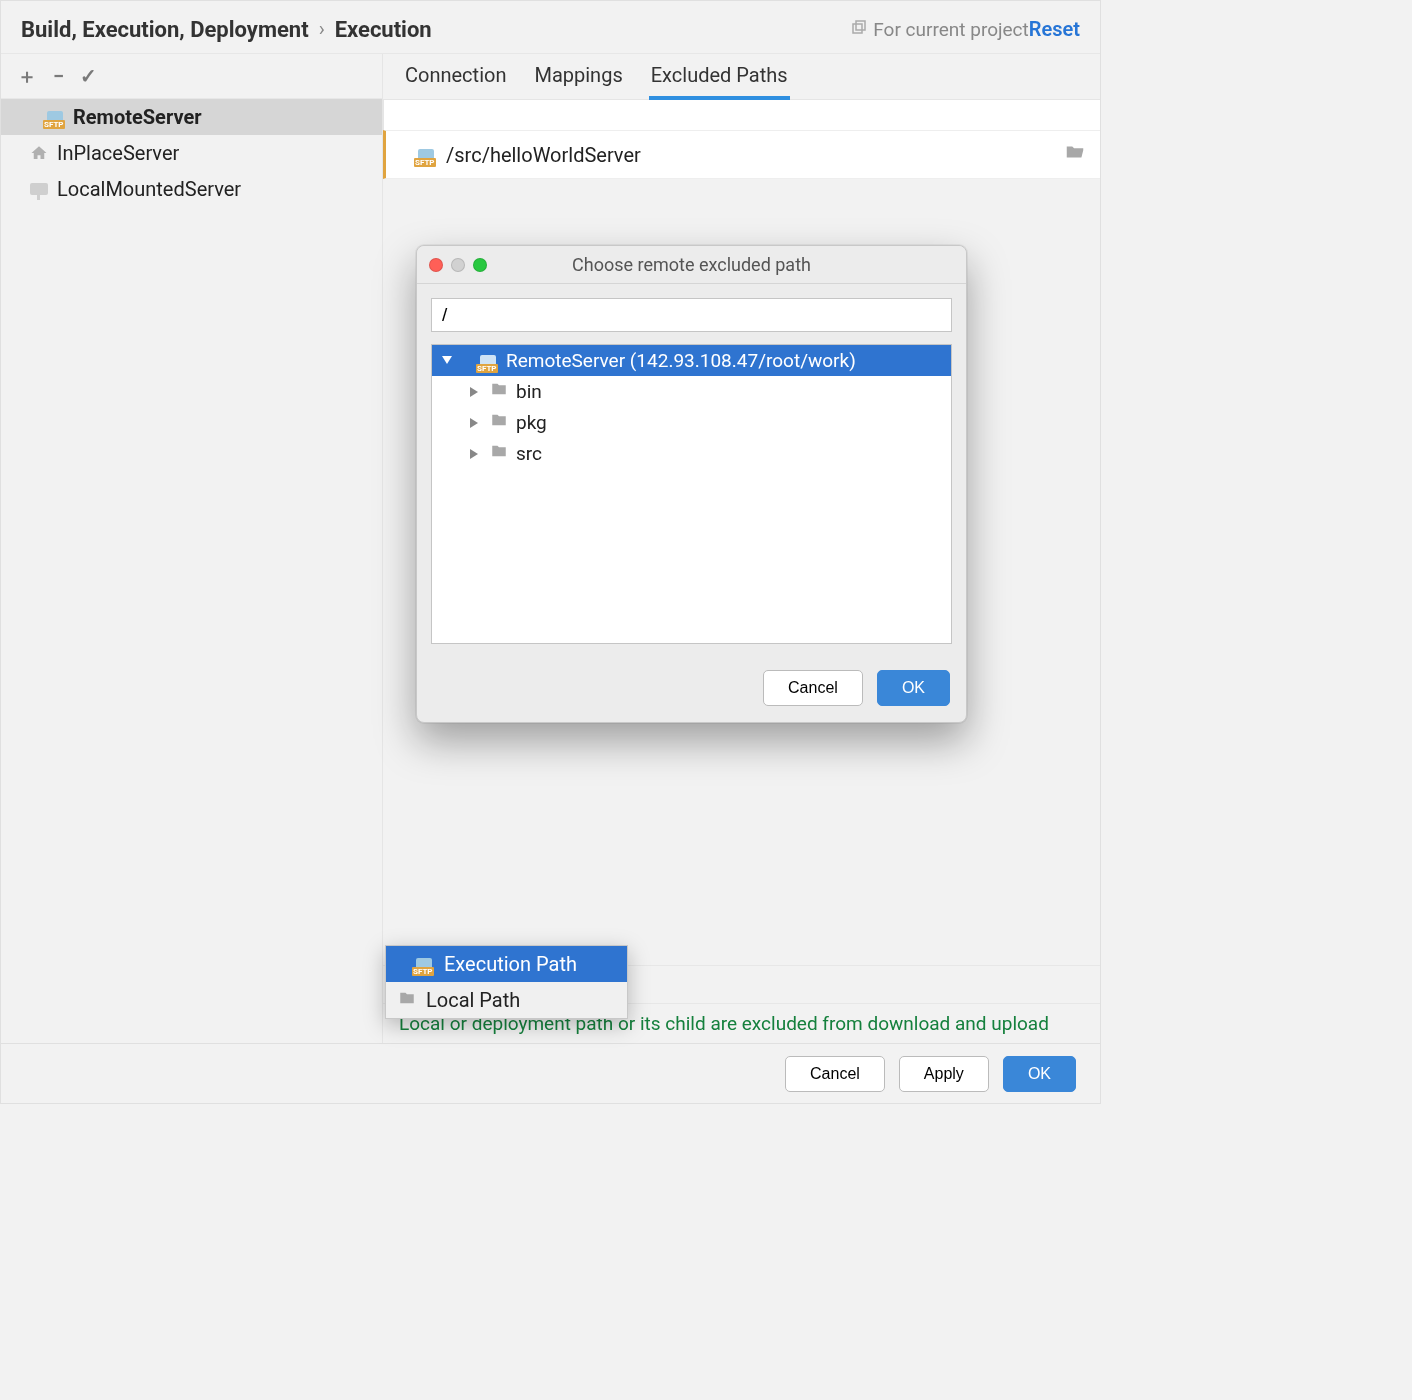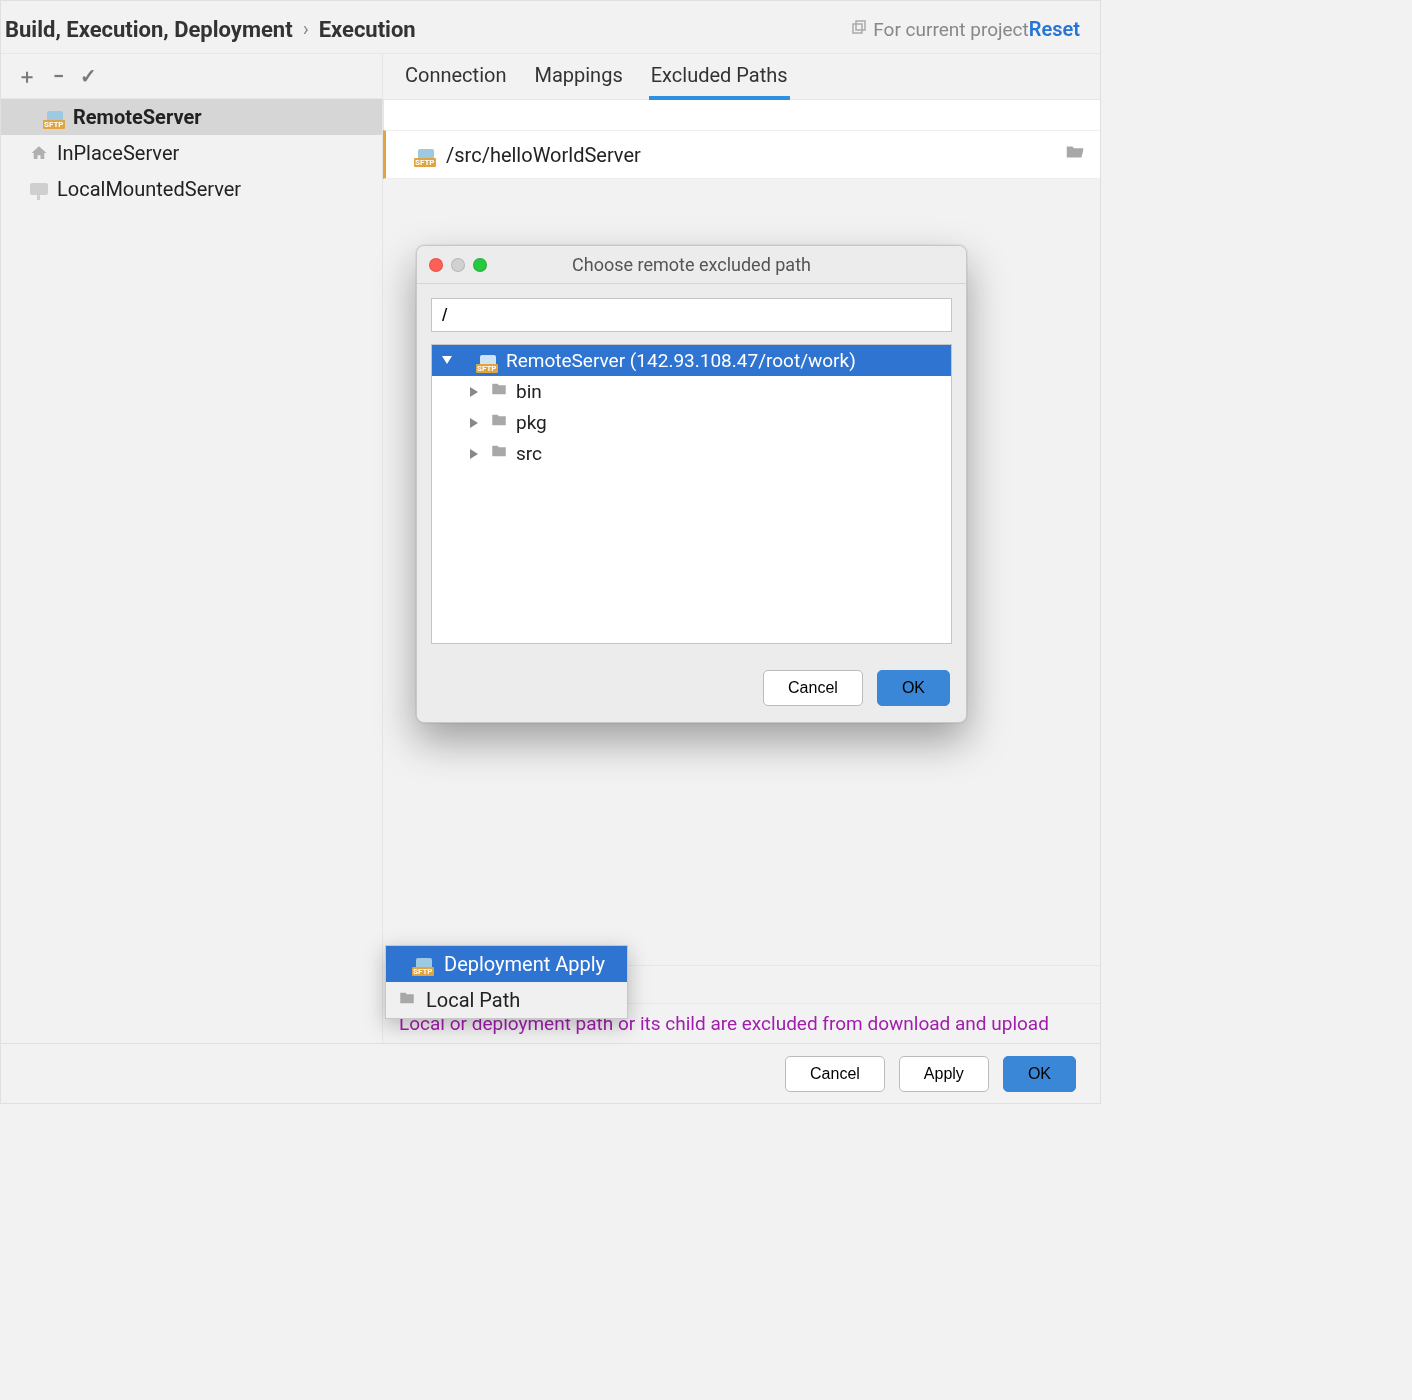--- a/index.html
+++ b/index.html
@@ -1,18 +1,18 @@
 <!DOCTYPE html>
 <html><head>
 <meta charset="utf-8">
 <style>
   * { box-sizing: border-box; }
   html, body { margin: 0; padding: 0; width: 1412px; height: 1400px; font-family: -apple-system, BlinkMacSystemFont, "Segoe UI", Roboto, Arial, sans-serif; background: #f2f2f2; color: #222; overflow: hidden; }
   .root { width: 1101px; height: 1104px; position: relative; border: 1px solid #e0e0e0; background: #f2f2f2; }
-  .header { display: flex; align-items: center; padding: 14px 20px 10px 4px; height: 52px; }
+  .header { display: flex; align-items: center; padding: 14px 20px 10px 20px; height: 52px; }
   .breadcrumb { display: flex; align-items: center; gap: 10px; flex: 1; font-size: 22px; }
   .breadcrumb .crumb { color: #333; font-weight: 700; }
   .breadcrumb .chev { color: #888; font-size: 20px; }
   .current-project { color: #888; font-size: 19px; display: flex; align-items: center; gap: 6px; margin-left: 40px; }
   .reset { color: #2675d6; font-weight: 600; font-size: 20px; margin-left: auto; cursor: pointer; }
   .body { display: flex; height: calc(100% - 52px - 60px); border-top: 1px solid #e7e7e7; }
   .left-panel { width: 381px; background: #f2f2f2; display: flex; flex-direction: column; }
   .toolbar { display: flex; align-items: center; gap: 16px; padding: 8px 16px; height: 44px; }
   .toolbar .tb-icon { color: #7a7a7a; font-weight: 700; font-size: 20px; cursor: pointer; }
   .server-list { flex: 1; font-size: 20px; border-top: 1px solid #e7e7e7; }
@@ -30,24 +30,24 @@
   .tabs { display: flex; gap: 24px; padding: 0 20px; border-bottom: 1px solid #e5e5e5; font-size: 20px; height: 46px; align-items: flex-end; }
   .tab { padding: 10px 2px 12px 2px; cursor: pointer; position: relative; color: #333; }
   .tab.active::after { content: ''; position: absolute; left: 0; right: 0; bottom: -1px; height: 4px; background: #2f8fe0; }
   .empty-row { height: 30px; background: #fff; border-left: 1px solid #e5e5e5; }
   .path-row { display: flex; align-items: center; gap: 10px; padding: 10px 14px; background: #fff; border-left: 3px solid #e0a440; font-size: 20px; border-top: 1px solid #eee; border-bottom: 1px solid #eee; position: relative; }
   .path-row .sftp-mini { width: 20px; height: 20px; }
   .path-row .folder-open { margin-left: auto; color: #aaa; }
   .folder-open svg { width: 22px; height: 22px; fill: #a8a8a8; }
   .content-area { flex: 1; background: #f2f2f2; position: relative; }
   .mini-toolbar { display: flex; align-items: center; gap: 14px; padding: 8px 16px; border-top: 1px solid #e7e7e7; height: 38px; }
-  .hint { padding: 8px 16px; font-size: 19px; color: #a21caf; border-top: 1px solid #e7e7e7; height: 40px; display:flex; align-items:flex-end; }
+  .hint { padding: 8px 16px; font-size: 19px; color: #15803d; border-top: 1px solid #e7e7e7; height: 40px; display:flex; align-items:flex-end; }
   .footer { height: 60px; display: flex; align-items: center; gap: 14px; justify-content: flex-end; padding: 0 24px; border-top: 1px solid #e0e0e0; }
   .btn { height: 36px; padding: 0 24px; border-radius: 5px; border: 1px solid #bbb; background: #fff; font-size: 16px; cursor: pointer; }
-  .btn.primary { background: #3a87d8; border-color: #3a87d8; color: #000000; }
+  .btn.primary { background: #3a87d8; border-color: #3a87d8; color: #ffffff; }
   .popup-menu { position: absolute; left: 384px; bottom: 84px; width: 243px; background: #f0f0f0; border: 1px solid #c8c8c8; box-shadow: 0 6px 20px rgba(0,0,0,0.25); z-index: 20; font-size: 20px; }
   .popup-menu .menu-item { display: flex; align-items: center; gap: 10px; padding: 6px 12px; cursor: pointer; }
   .popup-menu .menu-item.selected { background: #2f74d0; color: #fff; }
   .folder-icon svg { width: 18px; height: 18px; fill: #a8a8a8; }
   .dialog { position: absolute; left: 415px; top: 244px; width: 551px; height: 478px; background: #ececec; border: 1px solid #c8c8c8; box-shadow: 0 18px 40px rgba(0,0,0,0.35), 0 0 0 1px rgba(0,0,0,0.05); border-radius: 8px; display: flex; flex-direction: column; z-index: 30; }
   .dialog-titlebar { height: 38px; display: flex; align-items: center; position: relative; border-bottom: 1px solid #d5d5d5; border-radius: 8px 8px 0 0; background: #ececec; }
   .traffic { display: flex; gap: 8px; margin-left: 12px; }
   .traffic .dot { width: 14px; height: 14px; border-radius: 50%; border: 1px solid rgba(0,0,0,0.12); }
   .dot.red { background: #ff5f57; }
   .dot.gray { background: #d1d1d1; }
@@ -158,21 +158,21 @@
     <button class="btn">Apply</button>
     <button class="btn primary">OK</button>
   </div>
 
   <div class="popup-menu">
     <div class="menu-item selected">
       <span class="icon-box sftp-icon">
           <span class="server"></span>
           <span class="tag">SFTP</span>
         </span>
-      <span>Deployment Apply</span>
+      <span>Execution Path</span>
     </div>
     <div class="menu-item">
       <span class="folder-icon">
         <svg viewBox="0 0 24 24">
             <path d="M3 5h7l2 2h9v12H3z"></path>
           </svg>
       </span>
       <span>Local Path</span>
     </div>
   </div>

